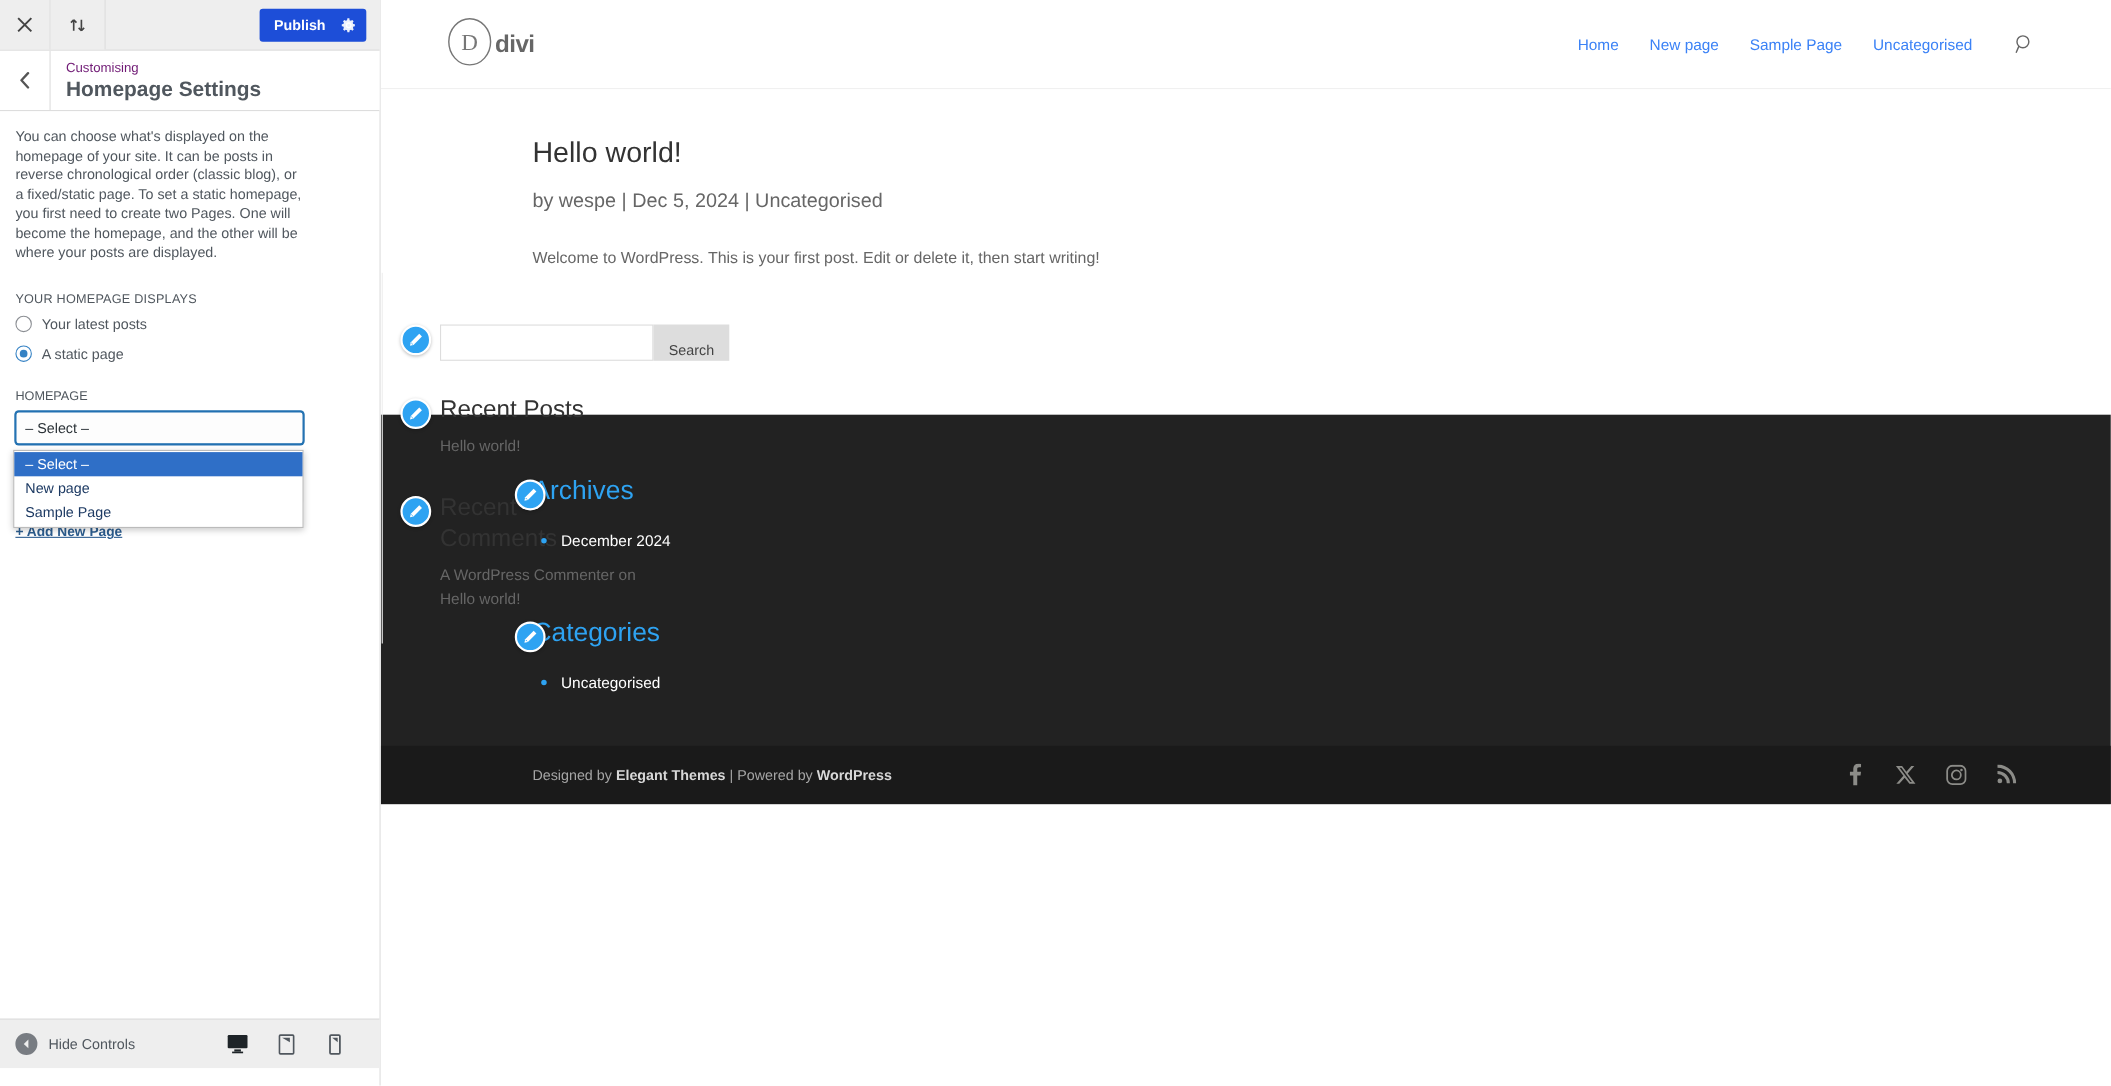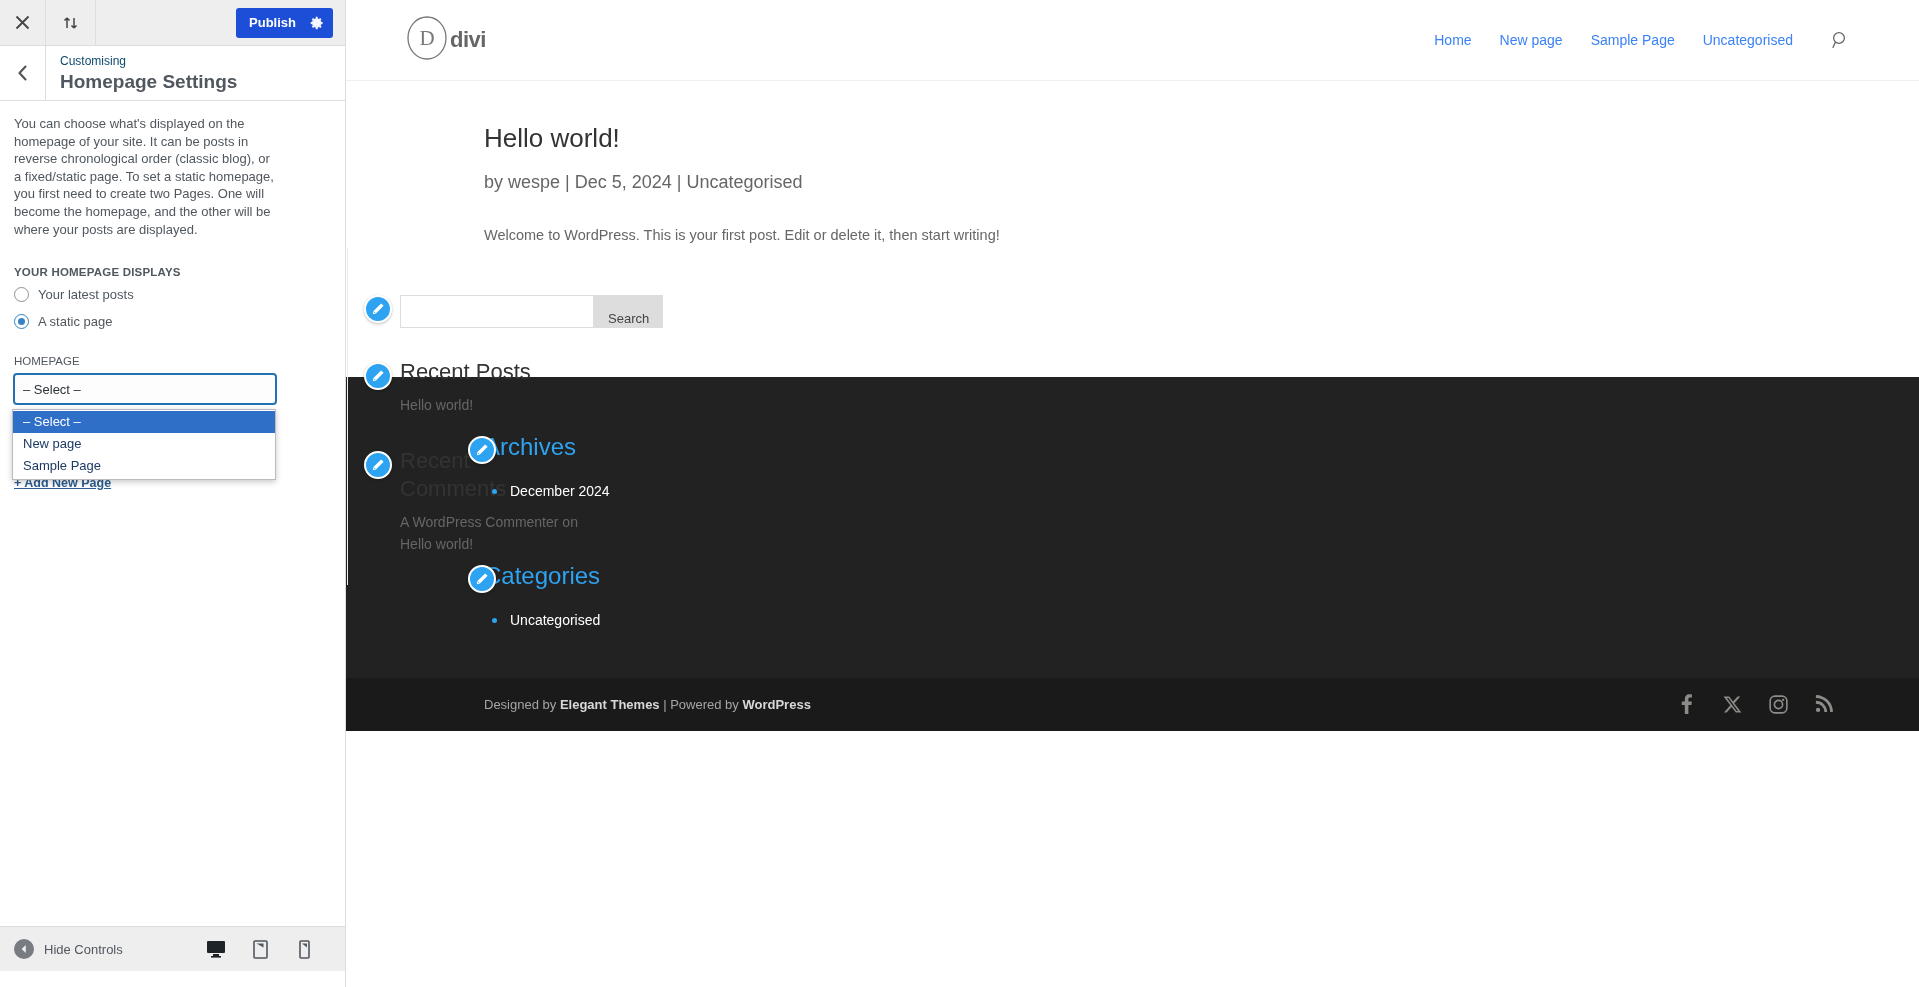--- a/index.html
+++ b/index.html
@@ -55,30 +55,30 @@
 
   .cz-header {
     height: 55px; border-bottom: 1px solid #ddd;
     display: flex; align-items: stretch; background: #fff;
   }
   .cz-back {
     width: 46px; display: flex; align-items: center; justify-content: center;
     border-right: 1px solid #ddd; cursor: pointer; color: #555;
   }
   .cz-titles { padding: 7px 0 0 14px; }
-  .cz-eyebrow { font-size: 12px; color: #0c4a6e; line-height: 16px; }
+  .cz-eyebrow { font-size: 12px; color: #701a75; line-height: 16px; }
   .cz-title { font-size: 19px; color: #50575e; line-height: 26px; font-weight: bold; }
 
   .cz-body { padding: 14px 14px 0 14px; position: relative; }
   .cz-desc {
     font-size: 13px; line-height: 17.6px; color: #50575e;
     margin-bottom: 28px; width: 262px;
   }
   .cz-legend {
-    font-size: 11.5px; color: #50575e; font-weight: bold;
+    font-size: 11.5px; color: #50575e; font-weight: normal;
     letter-spacing: .2px; margin-bottom: 9px;
   }
   .cz-radio-row {
     display: flex; align-items: center; margin-bottom: 12px; cursor: pointer;
   }
   .cz-radio {
     width: 15px; height: 15px; border-radius: 50%;
     border: 1px solid #8c8f94; background: #fff;
     margin-right: 9px; position: relative; flex: none;
   }

